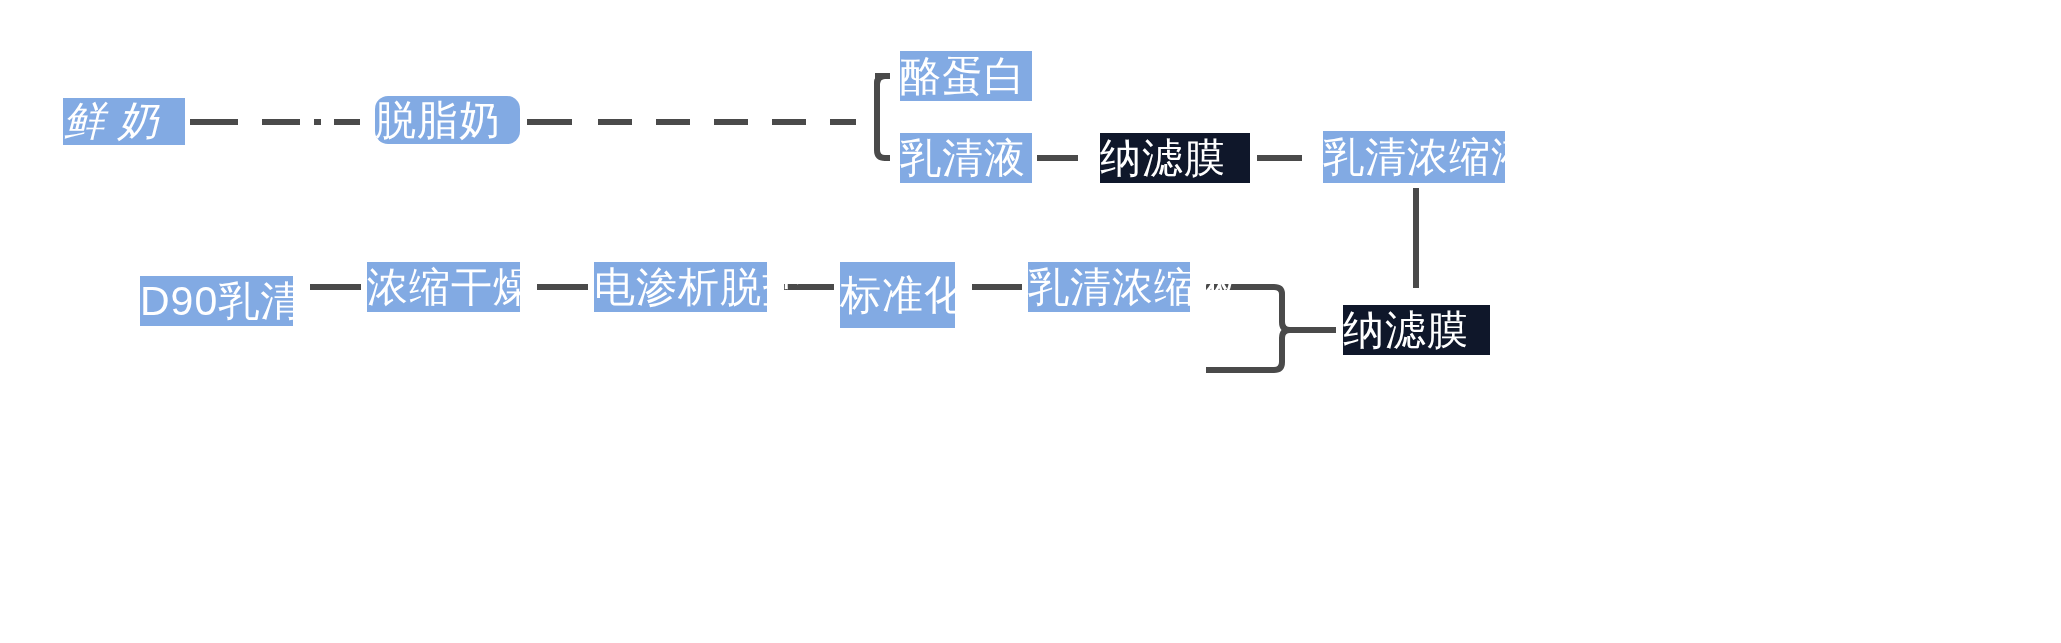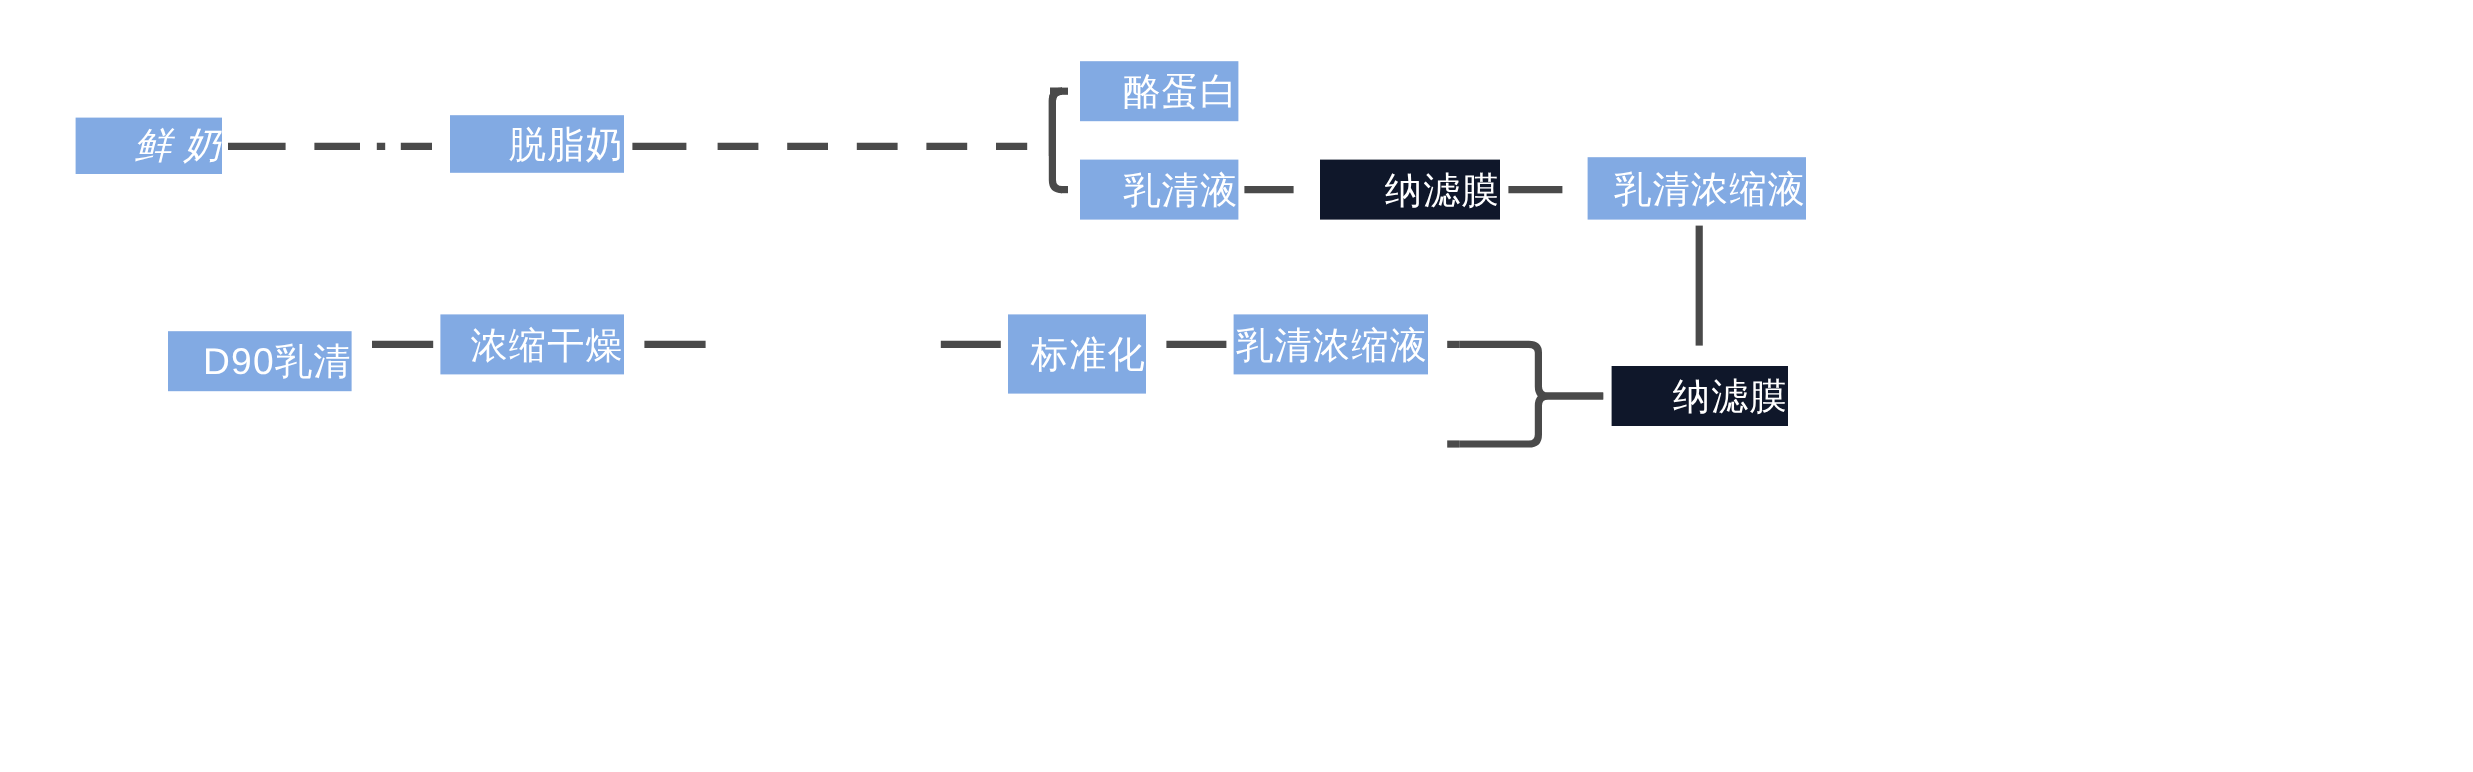--- a/index.html
+++ b/index.html
@@ -14,23 +14,23 @@
     position: relative;
     width: 2061px;
     height: 643px;
     background: #ffffff;
     overflow: hidden;
   }
   .node {
     position: absolute;
     display: flex;
     align-items: center;
-    justify-content: flex-end;
+    justify-content: flex-start;
     color: #ffffff;
-    font-size: 31px;
+    font-size: 41px;
     line-height: 1;
     letter-spacing: 1px;
     white-space: nowrap;
     box-sizing: border-box;
     user-select: none;
   }
   .node.light { background: #82aae3; }
   .node.dark  { background: #0f172a; }
 
   
@@ -104,21 +104,21 @@
     <line x1="1022" y1="287" x2="972" y2="287" stroke="#4a4a4a" stroke-width="6" marker-end="url(#arrL)"></line>
     <line x1="834" y1="287" x2="784" y2="287" stroke="#4a4a4a" stroke-width="6" marker-end="url(#arrL)"></line>
     <line x1="588" y1="287" x2="537" y2="287" stroke="#4a4a4a" stroke-width="6" marker-end="url(#arrL)"></line>
     <line x1="361" y1="287" x2="310" y2="287" stroke="#4a4a4a" stroke-width="6" marker-end="url(#arrL)"></line>
   </svg>
 
   <div class="node light" style="left:63px;  top:98px;  width:122px; height:47px;font-style:italic;">
     <span>鲜 奶</span>
   </div>
 
-  <div class="node light" style="left:375px; top:96px;  width:145px; height:48px;">
+  <div class="node light" style="left:375px; top:96px;  width:145px; height:48px;border-radius:13px;">
     <span>脱脂奶</span>
   </div>
 
   <div class="node light" style="left:900px; top:51px;  width:132px; height:50px;">
     <span>酪蛋白</span>
   </div>
 
   <div class="node light" style="left:900px; top:133px; width:132px; height:50px;">
     <span>乳清液</span>
   </div>
@@ -137,20 +137,23 @@
 
   <div class="node light" style="left:1028px; top:262px; width:162px; height:50px;">
     <span>乳清浓缩液</span>
   </div>
 
 
   <div class="node light" style="left:840px; top:262px; width:115px; height:66px;">
     <span>标准化</span>
   </div>
 
+  <div class="node light" style="left:594px; top:262px; width:173px; height:50px;">
+    <span>电渗析脱盐</span>
+  </div>
 
   <div class="node light" style="left:367px; top:262px; width:153px; height:50px;">
     <span>浓缩干燥</span>
   </div>
 
   <div class="node light" style="left:140px; top:276px; width:153px; height:50px;">
     <span>D90乳清</span>
   </div>
 
 </div>

